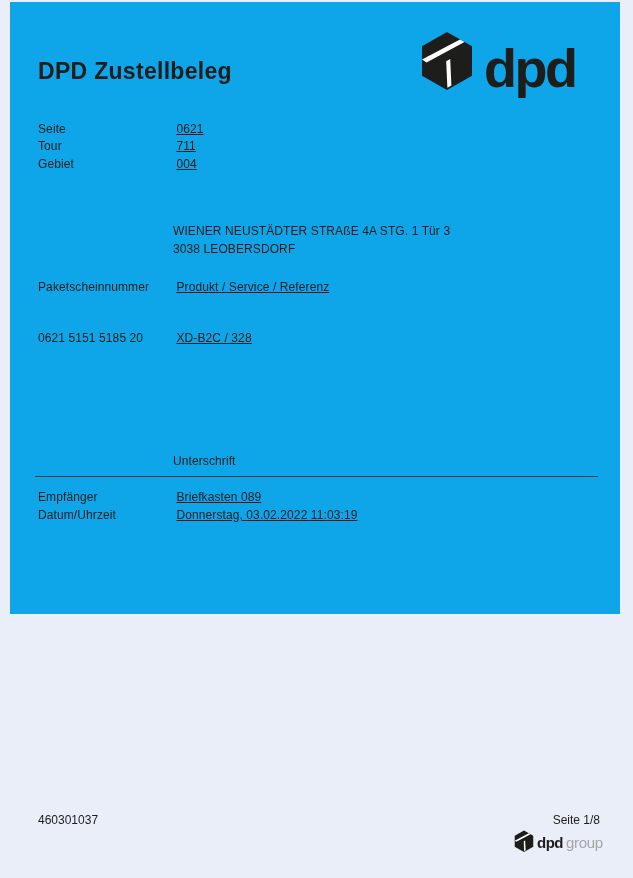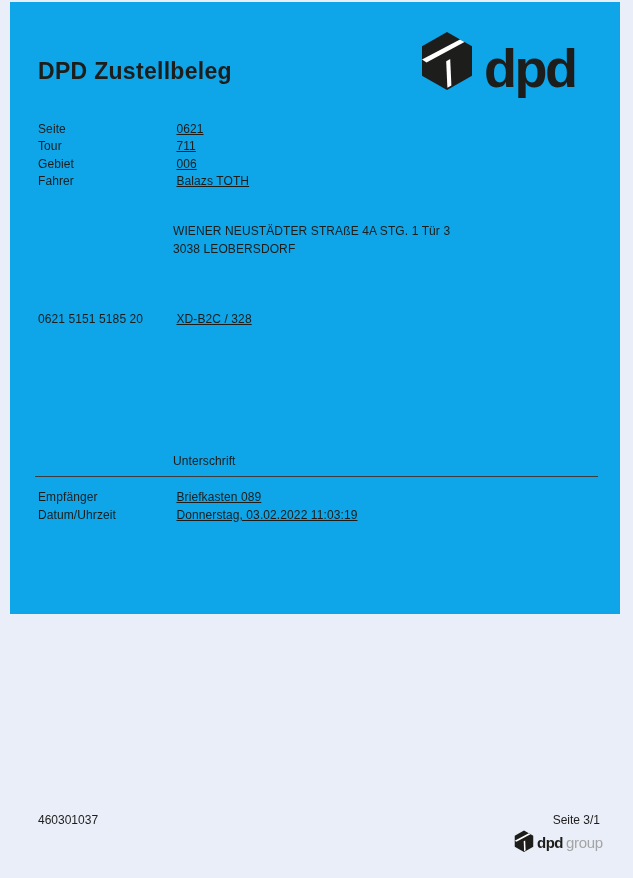--- a/index.html
+++ b/index.html
@@ -67,48 +67,48 @@
   <div class="row" style="top:121px">
     <span class="lab">Seite</span>
     <span class="val">0621</span>
   </div>
   <div class="row" style="top:138px">
     <span class="lab">Tour</span>
     <span class="val">711</span>
   </div>
   <div class="row" style="top:156px">
     <span class="lab">Gebiet</span>
-    <span class="val">006</span>
-  </div>
-  <div class="row" style="top:173px">
-    <span class="lab">Fahrer</span>
-    <span class="val">Balazs TOTH</span>
+    <span class="val">004</span>
   </div>
 
   <div class="cont" style="top:223px">WIENER NEUSTÄDTER STRAßE 4A STG. 1 Tür 3</div>
   <div class="cont" style="top:241px">3038 LEOBERSDORF</div>
 
-  <div class="row" style="top:311px">
+  <div class="row" style="top:279px">
+    <span class="lab">Paketscheinnummer</span>
+    <span class="val">Produkt / Service / Referenz</span>
+  </div>
+  <div class="row" style="top:330px">
     <span class="lab">0621 5151 5185 20</span>
     <span class="val">XD-B2C / 328</span>
   </div>
 
   <div class="cont" style="top:453px">Unterschrift</div>
   <div class="sig-line"></div>
   <div class="row" style="top:489px">
     <span class="lab">Empfänger</span>
     <span class="val">Briefkasten 089</span>
   </div>
   <div class="row" style="top:507px">
     <span class="lab">Datum/Uhrzeit</span>
     <span class="val">Donnerstag, 03.02.2022 11:03:19</span>
   </div>
 
   <div class="footer-num">460301037</div>
-  <div class="footer-page">Seite 3/1</div>
+  <div class="footer-page">Seite 1/8</div>
 
   <div class="footer-logo">
     <svg width="90" height="26" viewBox="0 0 90 26">
       <g transform="scale(0.37) translate(0,1)">
         <path d="M27,3 L52,17.3 L52,46.7 L27,61 L2,46.7 L2,17.3 Z" fill="#1d1d1b"></path>
         <path d="M2,30.5 L40,10.4 L44.5,13 L6.5,33.4 Z" fill="#ffffff"></path>
         <path d="M26.2,32.2 L30.2,30 L31.4,56.6 L27.4,58.8 Z" fill="#ffffff"></path>
       </g>
       <text x="23" y="19" font-size="15" font-weight="bold" letter-spacing="-0.5" fill="#1d1d1b">dpd</text>
       <text x="52" y="19" font-size="15" font-weight="normal" letter-spacing="-0.3" fill="#a5a5a5">group</text>

